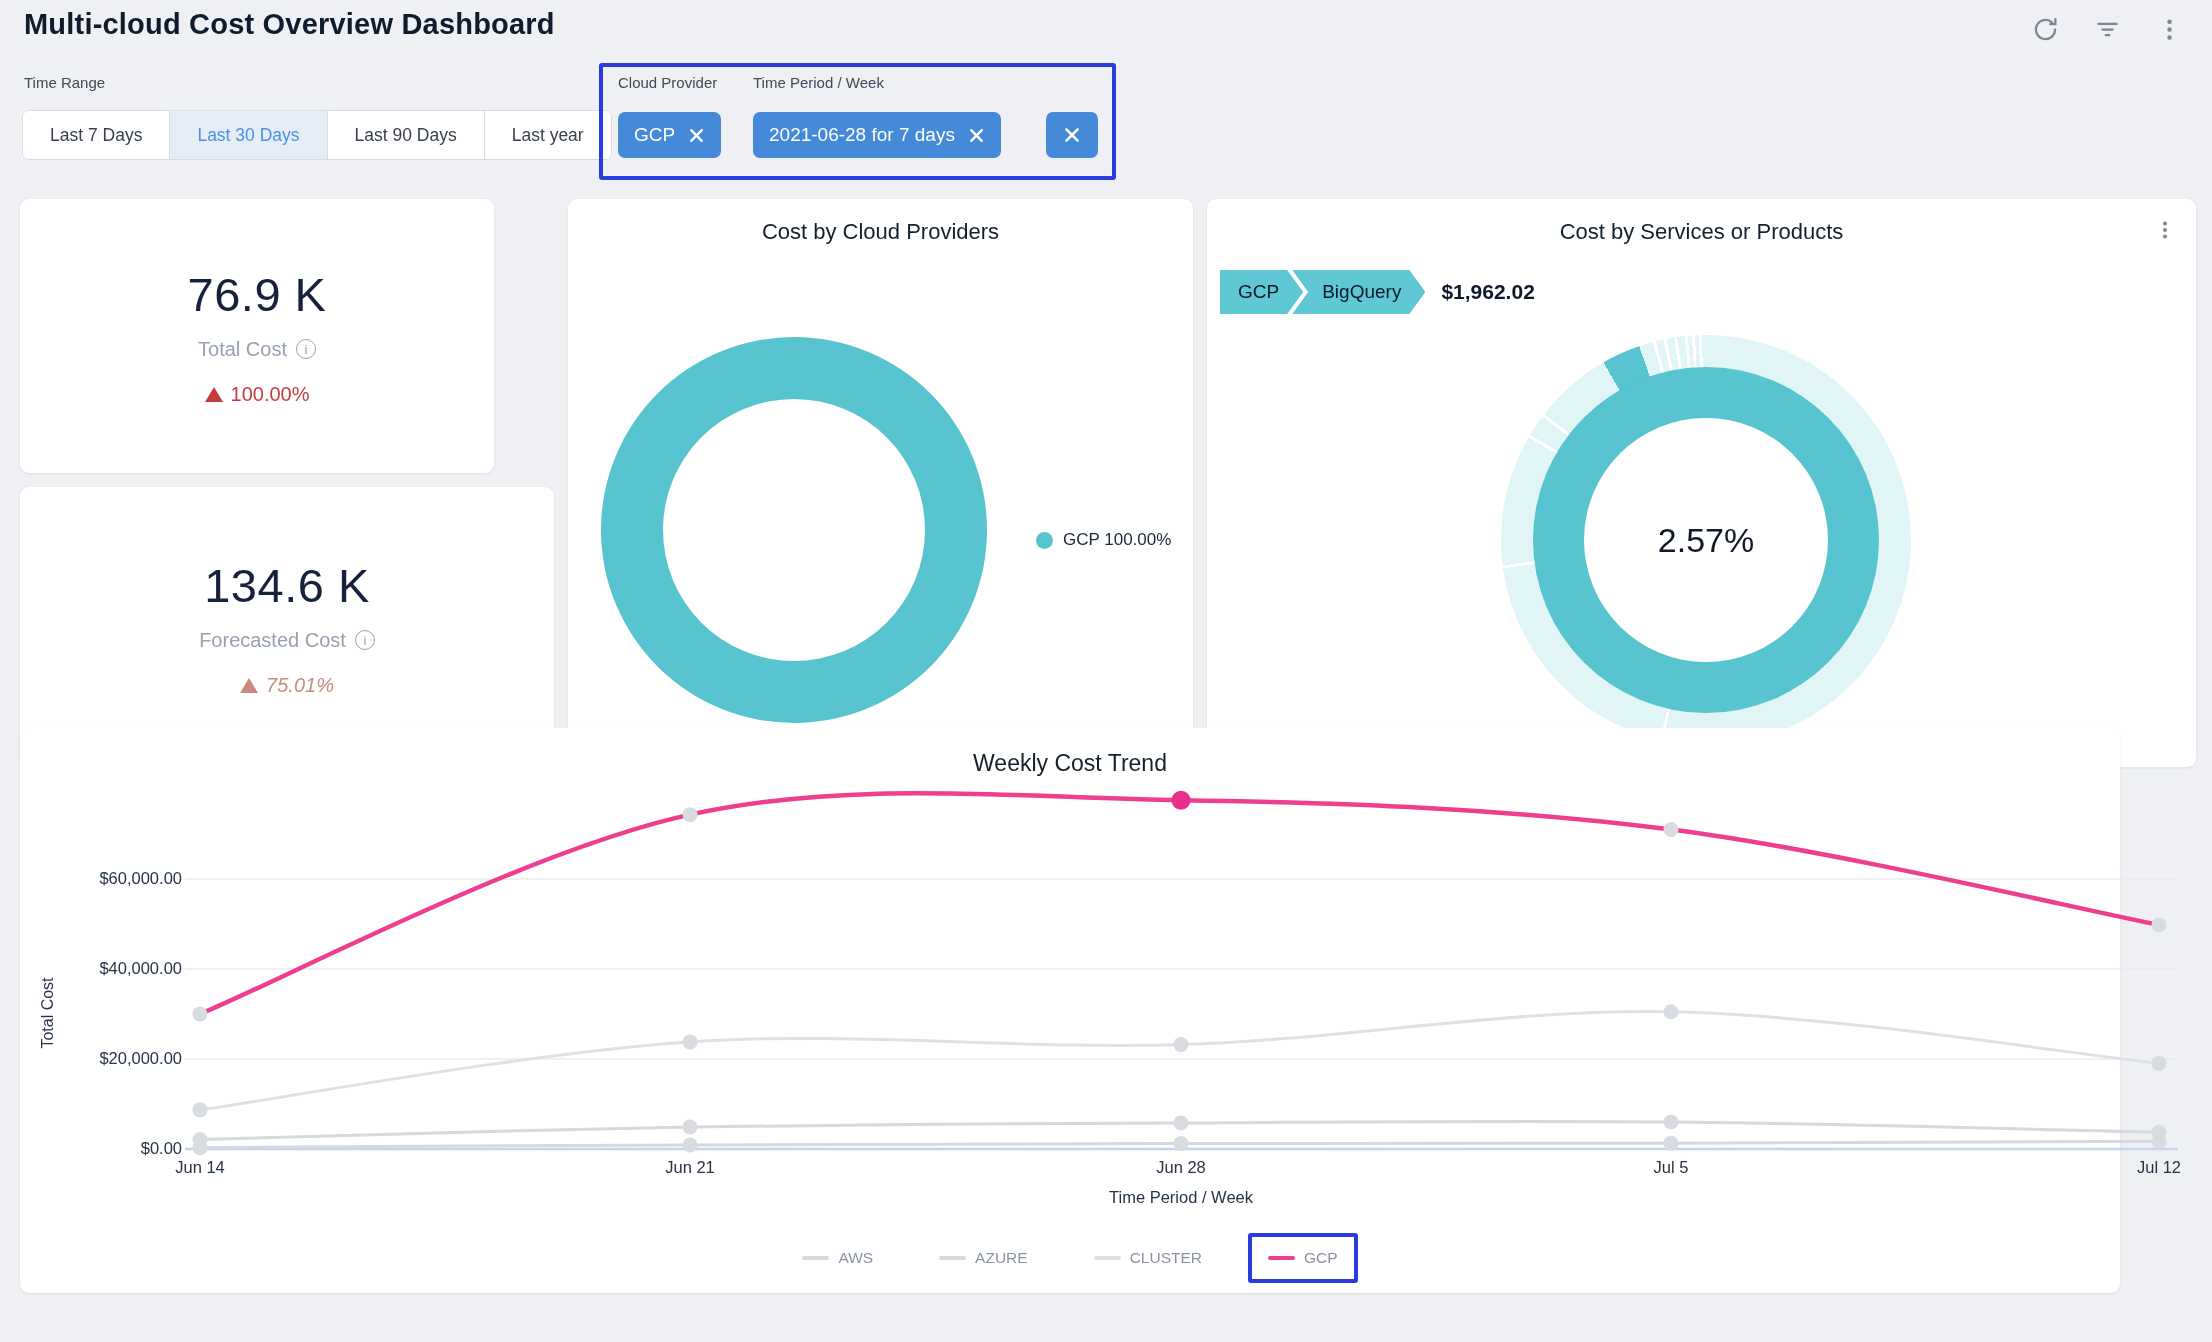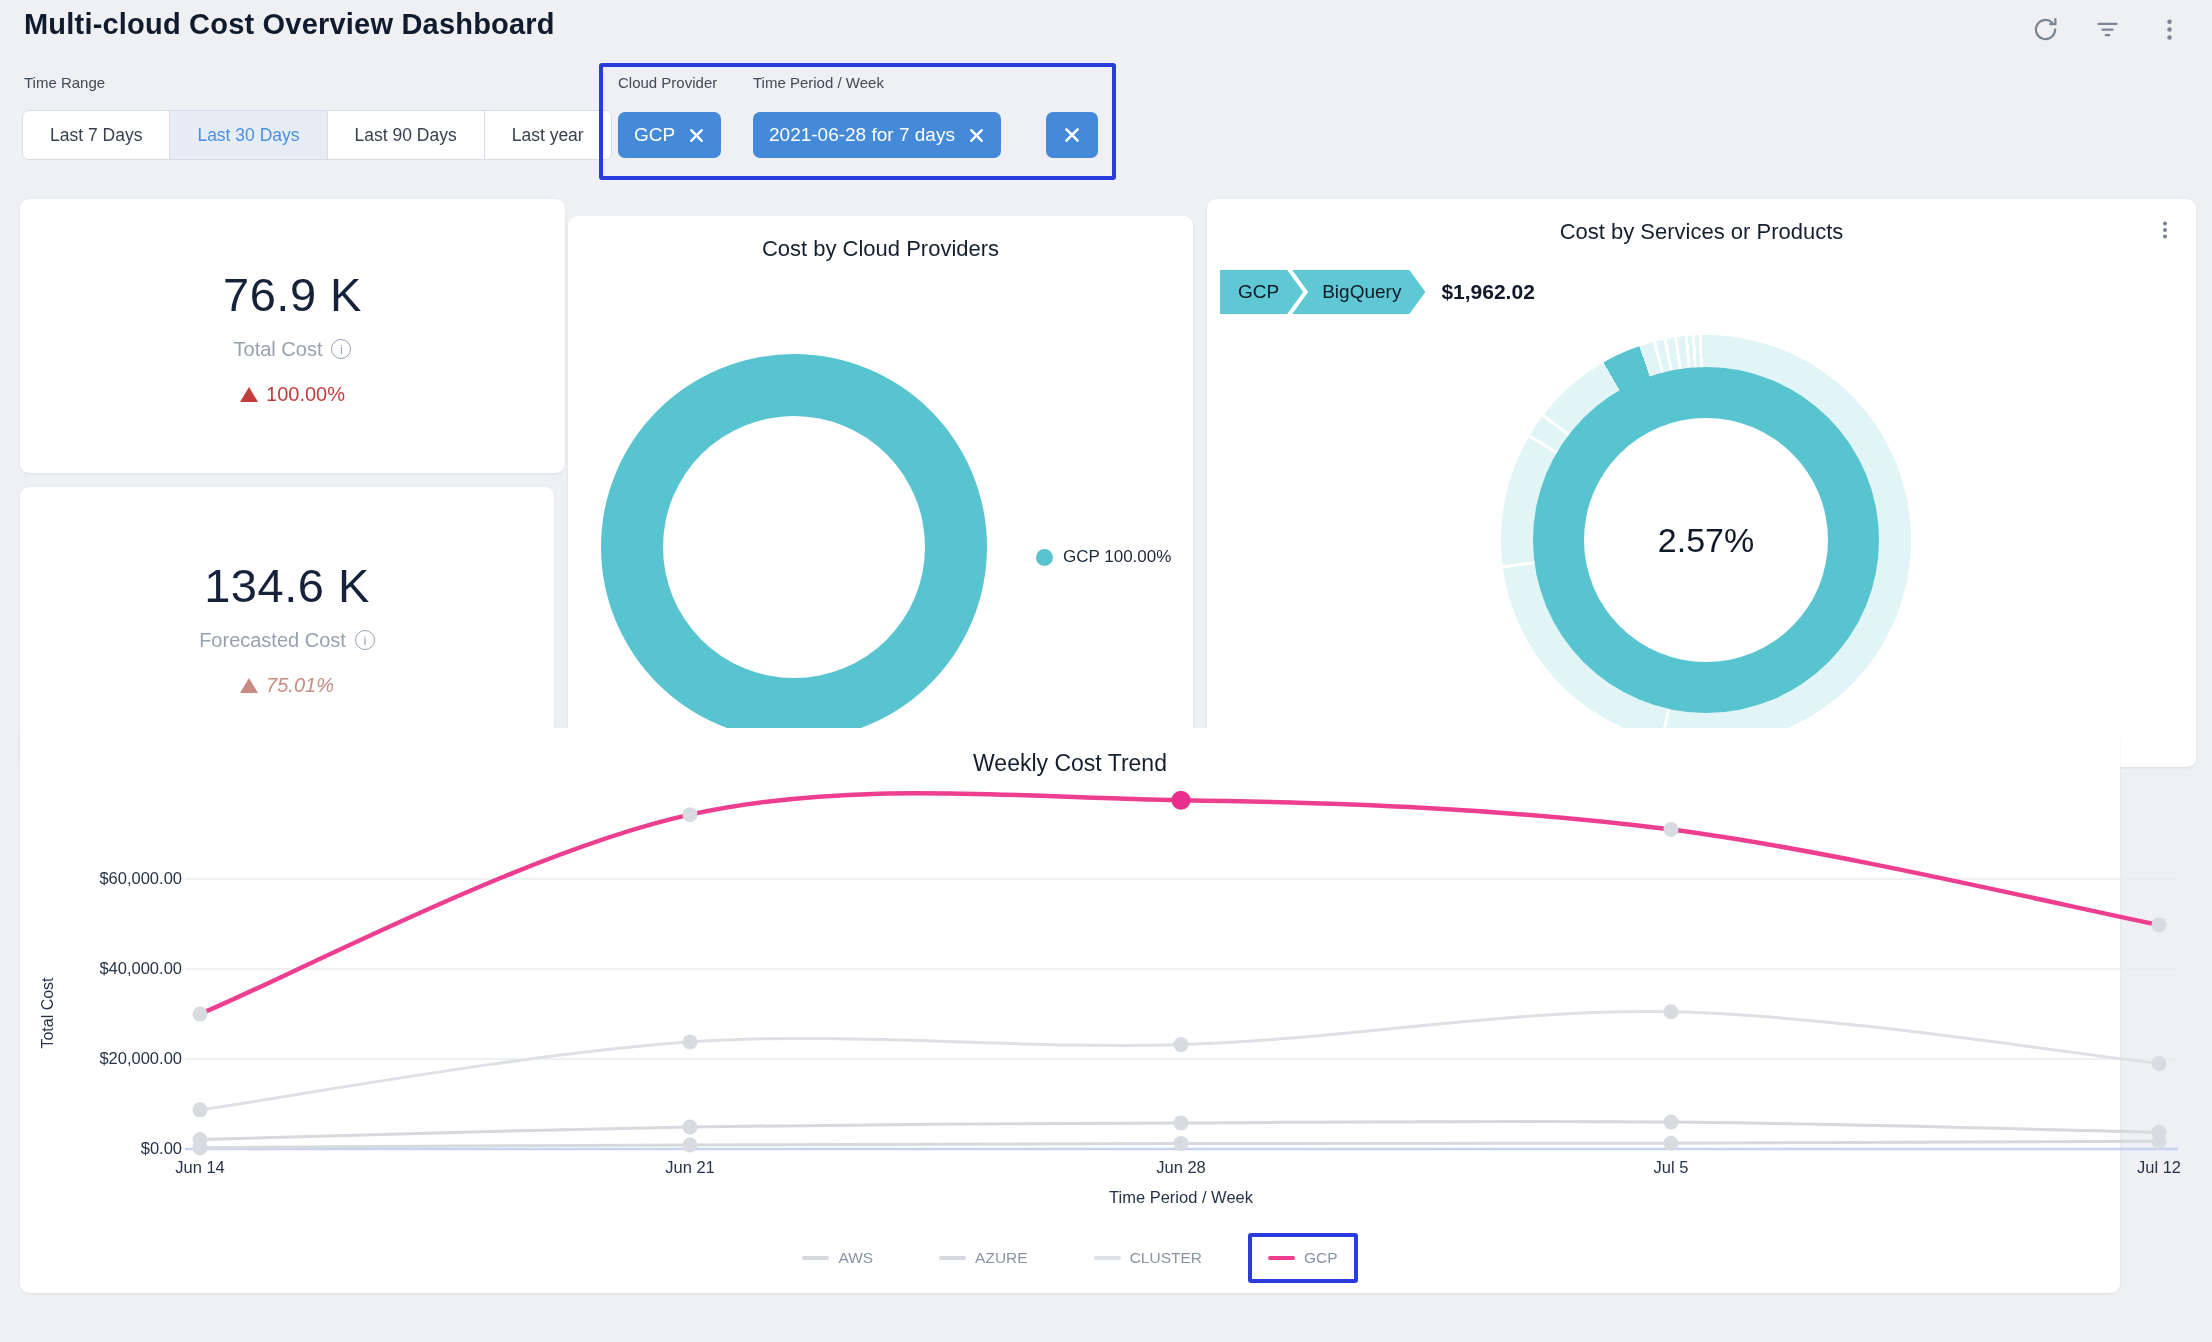--- a/index.html
+++ b/index.html
@@ -139,21 +139,21 @@
     </svg>
 </button>
 <button class="abs chip" style="left:1046px; top:112px; padding:0 17px;">
   <svg width="18" height="18" viewBox="0 0 16 16" stroke="#fff" stroke-width="2.2" stroke-linecap="round">
       <line x1="3" y1="3" x2="13" y2="13"></line>
       <line x1="13" y1="3" x2="3" y2="13"></line>
     </svg>
 </button>
 <div class="annotation-box" style="left:599px; top:63px; width:517px; height:117px;"></div>
 
-<div class="card kpi" style="left:20px; top:199px; width:545px; height:274px;">
+<div class="card kpi" style="left:20px; top:199px; width:474px; height:274px;">
   <div class="kpi-value">76.9 K</div>
   <div class="kpi-label-row">
     <span>Total Cost</span>
     <span class="info-icon">i</span>
   </div>
   <div class="kpi-delta" style="color: rgb(196, 61, 62);">
     <span class="tri-up"></span>
     <span>100.00%</span>
   </div>
 </div>
@@ -163,21 +163,21 @@
   <div class="kpi-label-row">
     <span>Forecasted Cost</span>
     <span class="info-icon">i</span>
   </div>
   <div class="kpi-delta" style="color: rgb(201, 139, 128); font-style: italic;">
     <span class="tri-up"></span>
     <span>75.01%</span>
   </div>
 </div>
 
-<div class="card" style="left:568px; top:216px; width:625px; height:568px;">
+<div class="card" style="left:568px; top:199px; width:625px; height:568px;">
   <div class="card-title">Cost by Cloud Providers</div>
   <div class="donut1" style="background: rgb(87, 196, 208);"></div>
   <div class="donut1-legend">
     <span class="legend-dot" id="prov-dot" style="background: rgb(87, 196, 208);"></span>
     <span id="prov-legend-label">GCP 100.00%</span>
   </div>
 </div>
 
 <div class="card" style="left:1207px; top:199px; width:989px; height:568px;">
   <div class="card-title">Cost by Services or Products</div>

